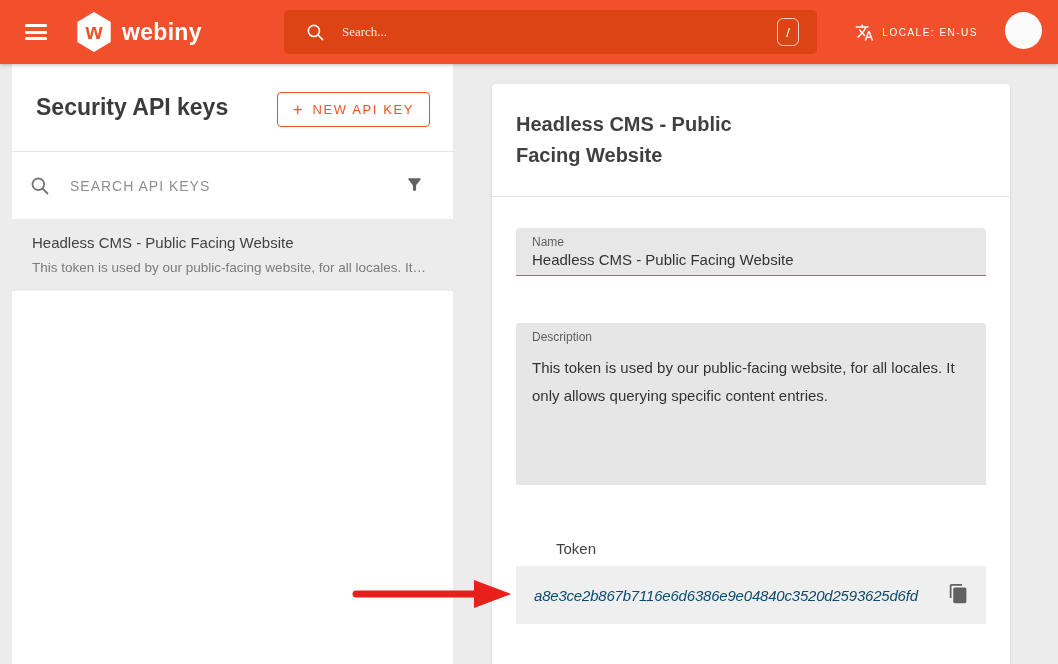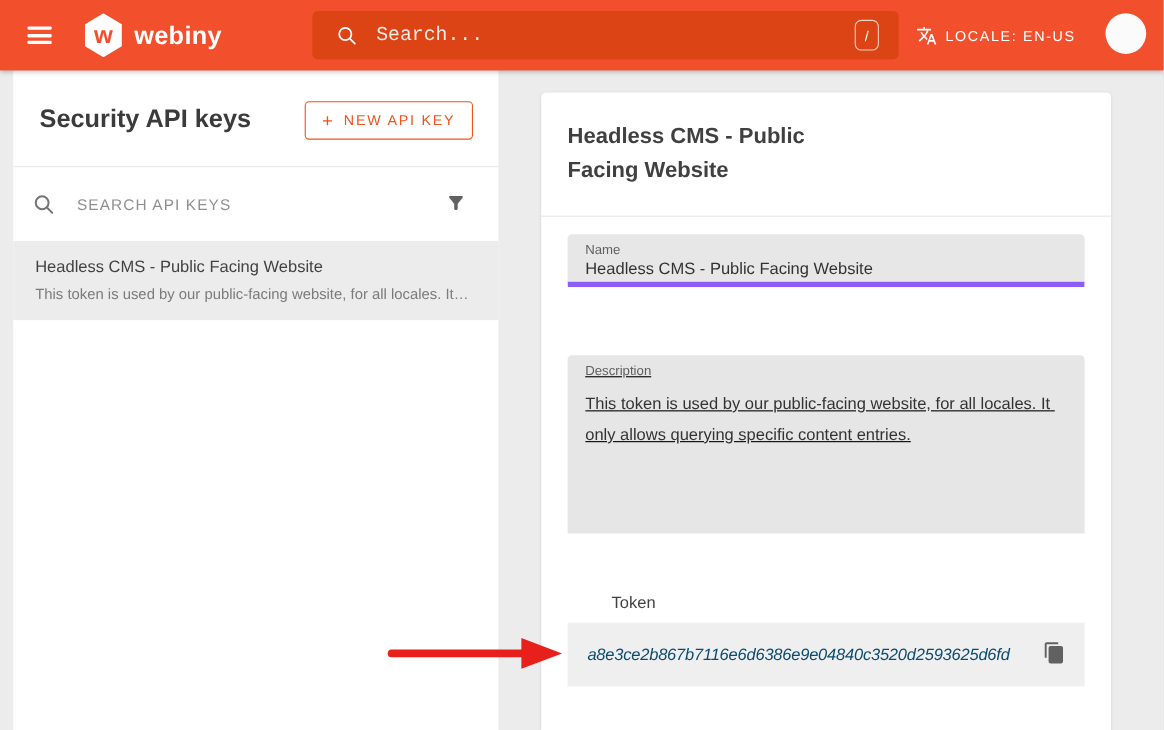--- a/index.html
+++ b/index.html
@@ -15,28 +15,28 @@
   .logo{ display:flex; align-items:center; margin-left:28px; cursor:pointer; }
   .hex{ width:38px; height:40px; background:#fff; display:flex; align-items:center; justify-content:center;
         clip-path:polygon(50% 0%, 94% 25%, 94% 75%, 50% 100%, 6% 75%, 6% 25%); }
   .hex span{ color:#F2502C; font-weight:bold; font-size:22px; line-height:1; }
   .logo-text{ color:#fff; font-size:23px; font-weight:700; margin-left:9px; letter-spacing:.3px; }
 
   .gsearch{ position:absolute; left:284px; top:10px; width:533px; height:44px; background:#DC4315;
             border-radius:5px; display:flex; align-items:center; }
   .gsearch svg{ margin-left:22px; flex:0 0 auto; }
   .gsearch input{ flex:1; background:transparent; border:none; outline:none; color:#fef9c3;
-                  font-size:18px; margin-left:17px; font-family:Liberation Mono, monospace; }
+                  font-size:13px; margin-left:17px; font-family:Liberation Serif, serif; }
   .gsearch input::placeholder{ color:#FCE9E2; opacity:1; }
   .slash-badge{ flex:0 0 auto; width:22px; height:28px; border:1px solid rgba(255,255,255,.75);
                 border-radius:6px; color:#fff; font-size:13px; display:flex; align-items:center;
                 justify-content:center; margin-right:18px; }
 
   .locale{ position:absolute; right:80px; top:0; height:64px; display:flex; align-items:center; cursor:pointer; }
-  .locale-label{ color:#fff; font-size:13px; letter-spacing:1.5px; margin-left:8px; }
+  .locale-label{ color:#fff; font-size:10px; letter-spacing:1.5px; margin-left:8px; }
   .avatar{ position:absolute; right:16px; top:12px; width:37px; height:37px; border-radius:50%;
            background:#FBFBFB; cursor:pointer; }
 
   
   .left-panel{ position:absolute; left:12px; top:64px; width:441px; height:600px; background:#fff; }
   .lp-header{ position:relative; height:87px; }
   .lp-title{ position:absolute; left:24px; top:30px; font-size:23px; color:#3B3B3B; }
   .new-key-btn{ position:absolute; right:23px; top:28px; height:35px; padding:0 15px;
                 background:#fff; border:1px solid #F0521F; border-radius:4px; color:#F0521F;
                 font-size:13px; letter-spacing:1.6px; font-family:inherit; cursor:pointer;
@@ -57,24 +57,24 @@
 
   
   .card{ position:absolute; left:492px; top:84px; width:518px; height:580px; background:#fff;
          border-radius:4px 4px 0 0; box-shadow:0 1px 3px rgba(0,0,0,.10); }
   .card-title{ position:absolute; left:24px; top:25px; width:260px; font-size:20px;
                line-height:31px; color:#404040; }
   .card-divider{ position:absolute; left:0; top:112px; width:100%; height:1px; background:#E5E5E5; }
 
   .field{ position:absolute; left:24px; width:470px; background:#E7E7E7; border-radius:4px 4px 0 0; }
   .field-label{ display:block; font-size:12px; color:#5F5F5F; margin:7px 0 0 16px; }
-  .name-field{ top:129px; height:48px; border-bottom:5px solid #8b5cf6; }
+  .name-field{ top:144px; height:48px; border-bottom:1px solid #8b5cf6; }
   .name-field input{ display:block; width:440px; margin:2px 0 0 16px; border:none; outline:none;
                      background:transparent; font-family:inherit; font-size:15px; color:#333; }
-  .desc-field{ top:239px; height:162px; border-bottom:none; background:#E6E6E6;text-decoration:underline; }
+  .desc-field{ top:239px; height:162px; border-bottom:none; background:#E6E6E6; }
   .desc-field textarea{ display:block; width:438px; height:110px; margin:10px 0 0 16px; border:none;
                         outline:none; background:transparent; resize:none; font-family:inherit;
                         font-size:15px; line-height:28px; color:#333; }
 
   .token-label{ position:absolute; left:24px; top:456px; font-size:15px; color:#424242;margin-left:40px; }
   .token-box{ position:absolute; left:24px; top:482px; width:470px; height:58px; background:#EFEFEF;
               display:flex; align-items:center; padding:0 14px 0 18px; }
   .token-value{ flex:1; font-size:15px; color:#0c4a6e; letter-spacing:-0.2px; white-space:nowrap;font-style:italic; }
   .copy-btn{ background:none; border:none; cursor:pointer; padding:3px; }
 

